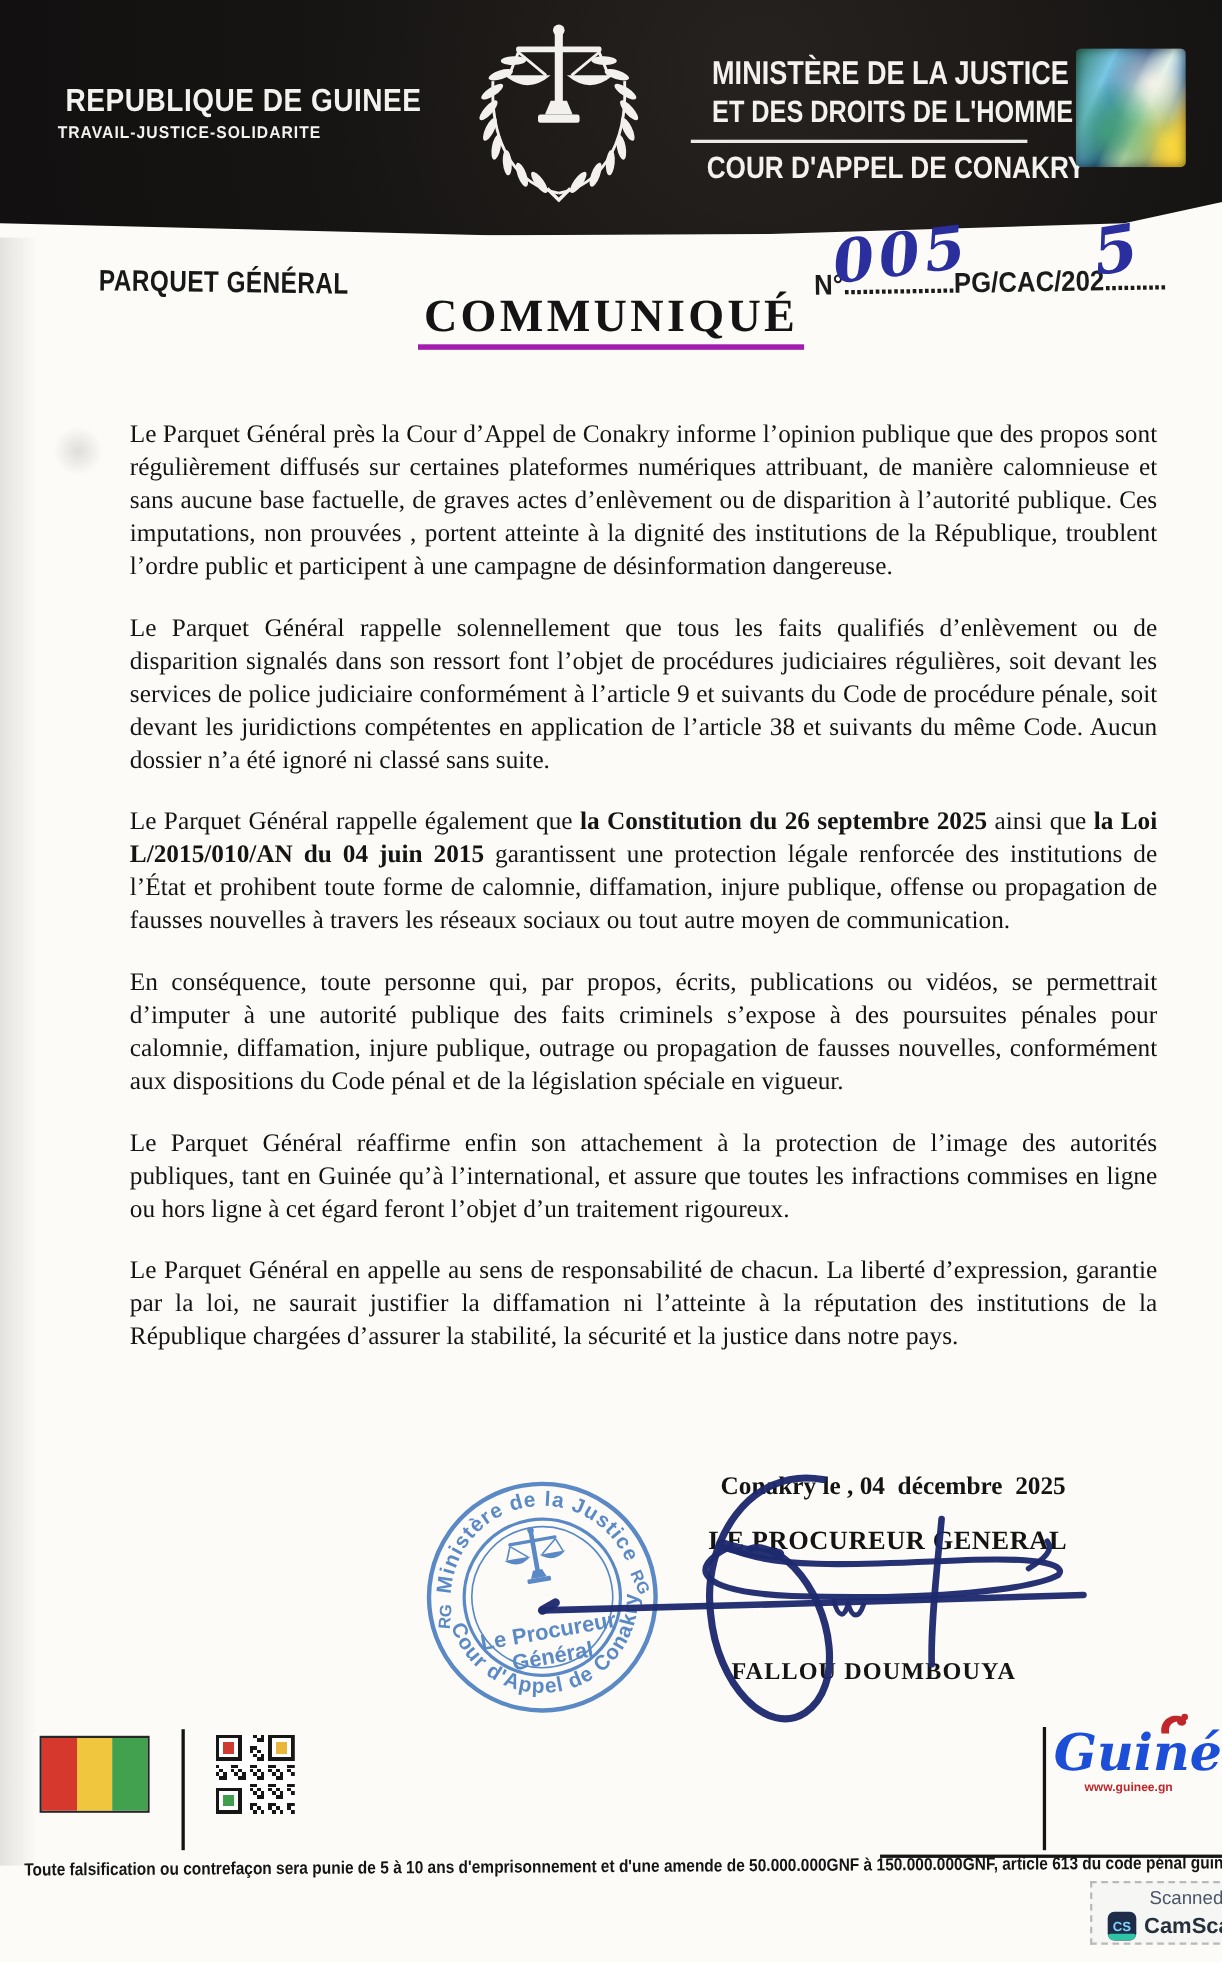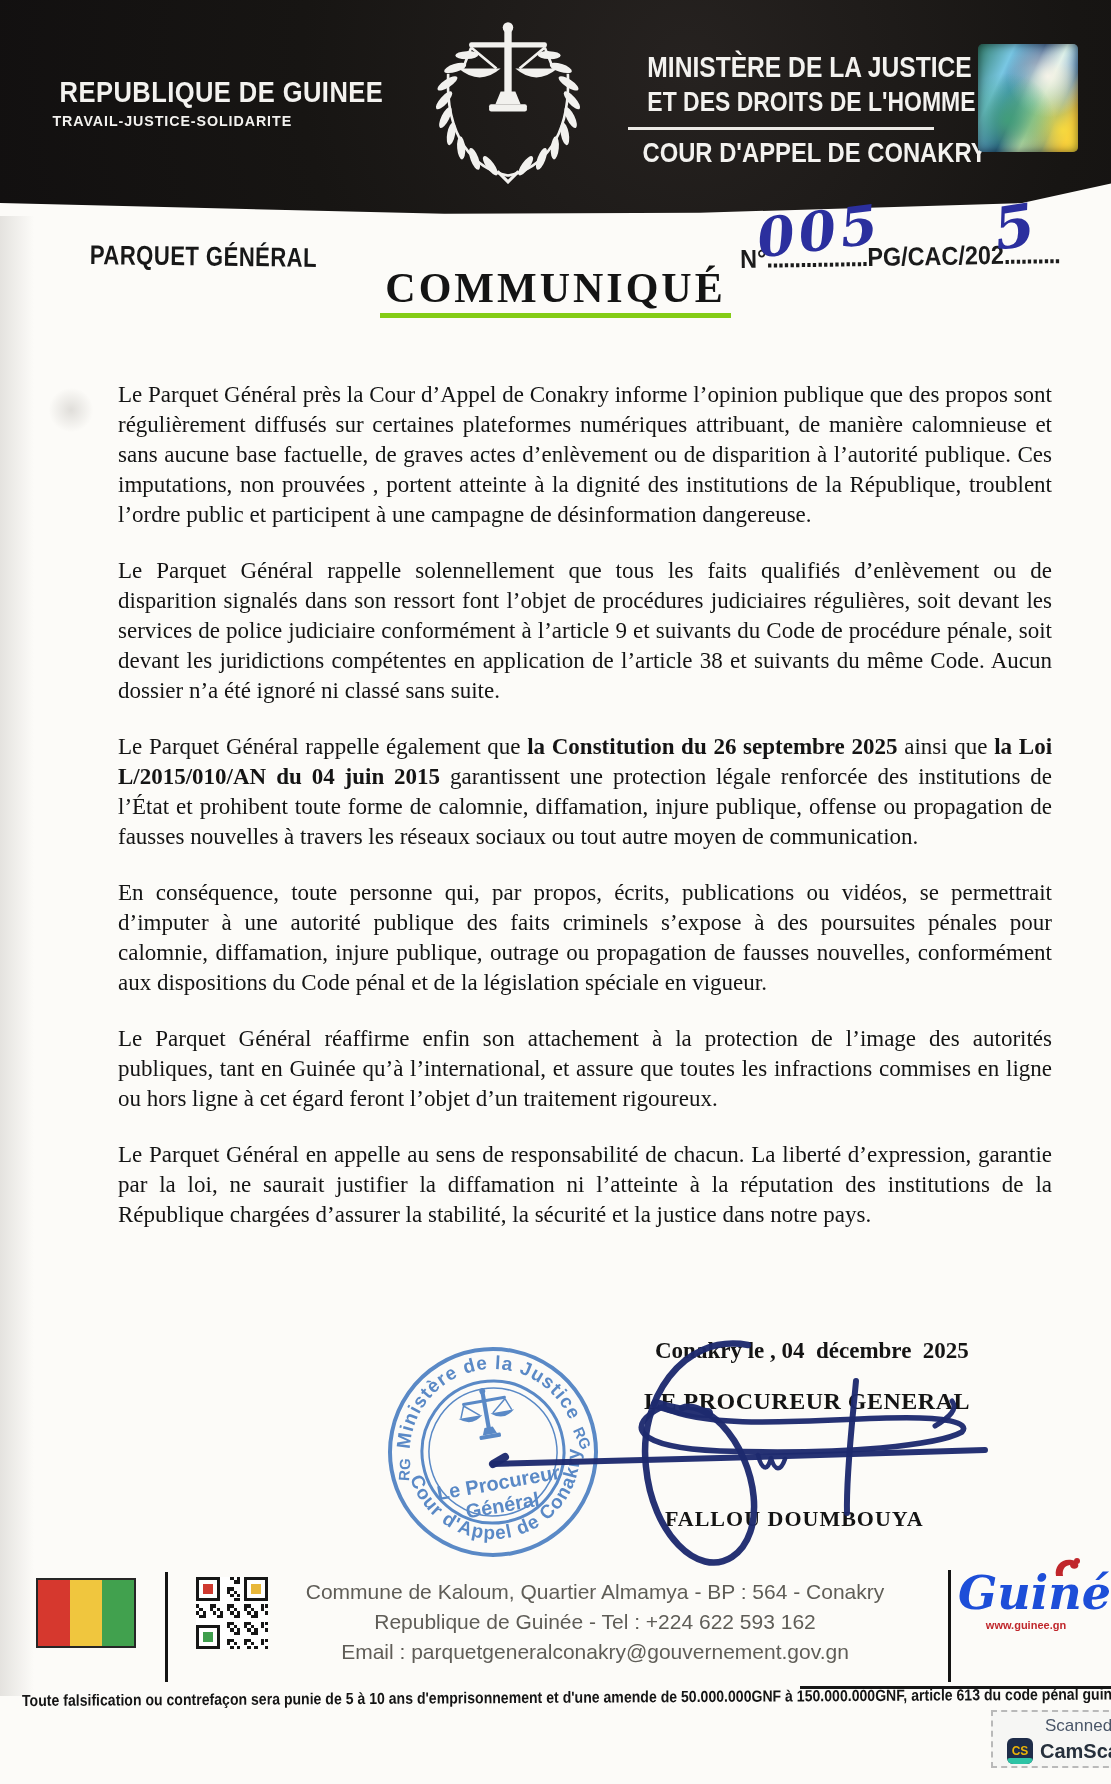--- a/index.html
+++ b/index.html
@@ -32,21 +32,21 @@
   .office{position:absolute;left:90px;top:240px;font-family:"Liberation Sans",sans-serif;font-weight:bold;
           font-size:27px;color:#181818;letter-spacing:.5px;transform:scaleX(.82) rotate(.6deg);transform-origin:left top;white-space:nowrap;}
   .refline{position:absolute;left:740px;top:244px;font-family:"Liberation Sans",sans-serif;font-weight:bold;
            font-size:26px;color:#1b1b1b;transform:scaleX(.9) rotate(-.8deg);transform-origin:left top;white-space:nowrap;}
   .refline .dots{letter-spacing:-1px;font-weight:bold;}
   .hw{position:absolute;font-family:"DejaVu Serif",serif;font-style:italic;font-weight:bold;color:#2b2f9e;line-height:1;}
   .hw1{left:757px;top:204px;font-size:54px;transform:rotate(-7deg);letter-spacing:4px;}
   .hw2{left:994px;top:198px;font-size:58px;transform:rotate(-9deg);}
   
   .title{position:absolute;left:0;top:264px;width:100%;text-align:center;}
-  .title span{font-size:42px;font-weight:bold;letter-spacing:3px;border-bottom:5px solid #84cc16;padding:0 5px 2px;}
+  .title span{font-size:42px;font-weight:bold;letter-spacing:3px;border-bottom:5px solid #a21caf;padding:0 5px 2px;}
   .subtitle{position:absolute;left:0;top:338px;width:100%;text-align:center;font-size:22px;font-weight:bold;}
   .paras{position:absolute;left:118px;top:380px;width:934px;}
   .paras p{font-size:23px;line-height:30px;margin:0 0 26px;text-align:justify;}
   .paras b{font-weight:bold;}
   
   .date-line{position:absolute;left:655px;top:1338px;font-size:23px;font-weight:bold;white-space:pre;}
   .role{position:absolute;left:644px;top:1388px;font-size:24px;font-weight:bold;letter-spacing:.5px;}
   .name{position:absolute;left:665px;top:1506px;font-size:22px;font-weight:bold;letter-spacing:1px;}
   .stamp{position:absolute;left:383px;top:1342px;width:220px;height:220px;transform:rotate(-10deg);opacity:.92;}
   .stamp text{font-family:"Liberation Sans",sans-serif;font-weight:bold;}
@@ -66,21 +66,21 @@
   .brand .burl{font-family:"Liberation Sans",sans-serif;font-weight:bold;font-size:11px;color:#c0262b;}
   .brand svg{position:absolute;right:10px;top:-14px;width:34px;height:28px;}
   .rightline{position:absolute;left:800px;top:1686px;width:311px;height:3px;background:#161616;}
   .legal{position:absolute;left:22px;top:1692px;font-family:"Liberation Sans",sans-serif;font-weight:bold;
          font-size:16px;color:#141414;white-space:nowrap;transform:scaleX(.88) rotate(-.3deg);transform-origin:left top;}
   
   .camscan{position:absolute;left:991px;top:1710px;width:240px;height:58px;border:2px dashed #b9b9b9;
            background:#f6f6f4;font-family:"Liberation Sans",sans-serif;padding:4px 0 0 14px;box-sizing:border-box;}
   .camscan .l1{font-size:17px;color:#4a5668;margin-left:38px;}
   .camscan .l2{display:flex;align-items:center;gap:7px;margin-top:2px;}
-  .cs-icon{width:26px;height:26px;border-radius:6px;background:#1e2c49;color:#eab308;display:flex;align-items:center;
+  .cs-icon{width:26px;height:26px;border-radius:6px;background:#1e2c49;color:#7dd3fc;display:flex;align-items:center;
            justify-content:center;font-size:12px;font-weight:bold;position:relative;overflow:hidden;}
   .cs-icon::after{content:"";position:absolute;left:0;bottom:0;width:100%;height:6px;background:#2ec4a5;border-radius:3px 3px 0 0;}
   .camscan .cstext{font-size:20px;font-weight:bold;color:#26303c;}
   
   .artifact-left{position:absolute;left:0;top:216px;width:34px;height:1480px;pointer-events:none;
      background:linear-gradient(90deg, rgba(120,115,108,.18), rgba(120,115,108,0));}
   .artifact-smudge{position:absolute;left:48px;top:388px;width:46px;height:44px;border-radius:50%;pointer-events:none;
      background:radial-gradient(circle, rgba(140,135,128,.25), rgba(140,135,128,0) 70%);}
 </style>
 </head>
@@ -293,25 +293,20 @@
         <rect x="1" y="1" width="5" height="5" fill="#ffffff"></rect>
         <rect x="2" y="2" width="3" height="3" fill="#cf3a30"></rect>
       <rect x="14" y="0" width="7" height="7" fill="#161616"></rect>
         <rect x="15" y="1" width="5" height="5" fill="#ffffff"></rect>
         <rect x="16" y="2" width="3" height="3" fill="#e8b73a"></rect>
       <rect x="0" y="14" width="7" height="7" fill="#161616"></rect>
         <rect x="1" y="15" width="5" height="5" fill="#ffffff"></rect>
         <rect x="2" y="16" width="3" height="3" fill="#3f9e4d"></rect>
     </g>
   </svg>
-  <div class="address">
-    <div>Commune de Kaloum, Quartier Almamya - BP : 564 - Conakry</div>
-    <div>Republique de Guinée - Tel : +224 622 593 162</div>
-    <div>Email : parquetgeneralconakry@gouvernement.gov.gn</div>
-  </div>
   <div class="divider div2"></div>
   <div class="brand">
     <svg viewBox="0 0 34 28">
       <path d="M6 22 C4 12, 12 4, 22 6 C28 7, 30 12, 27 14 C24 16, 20 14, 20 11 C14 12, 12 16, 13 22 Z" fill="#c0262b"></path>
       <circle cx="27" cy="7" r="3" fill="#c0262b"></circle>
     </svg>
     <div class="bname">Guinée</div>
     <div class="burl">www.guinee.gn</div>
   </div>
   <div class="rightline"></div>

